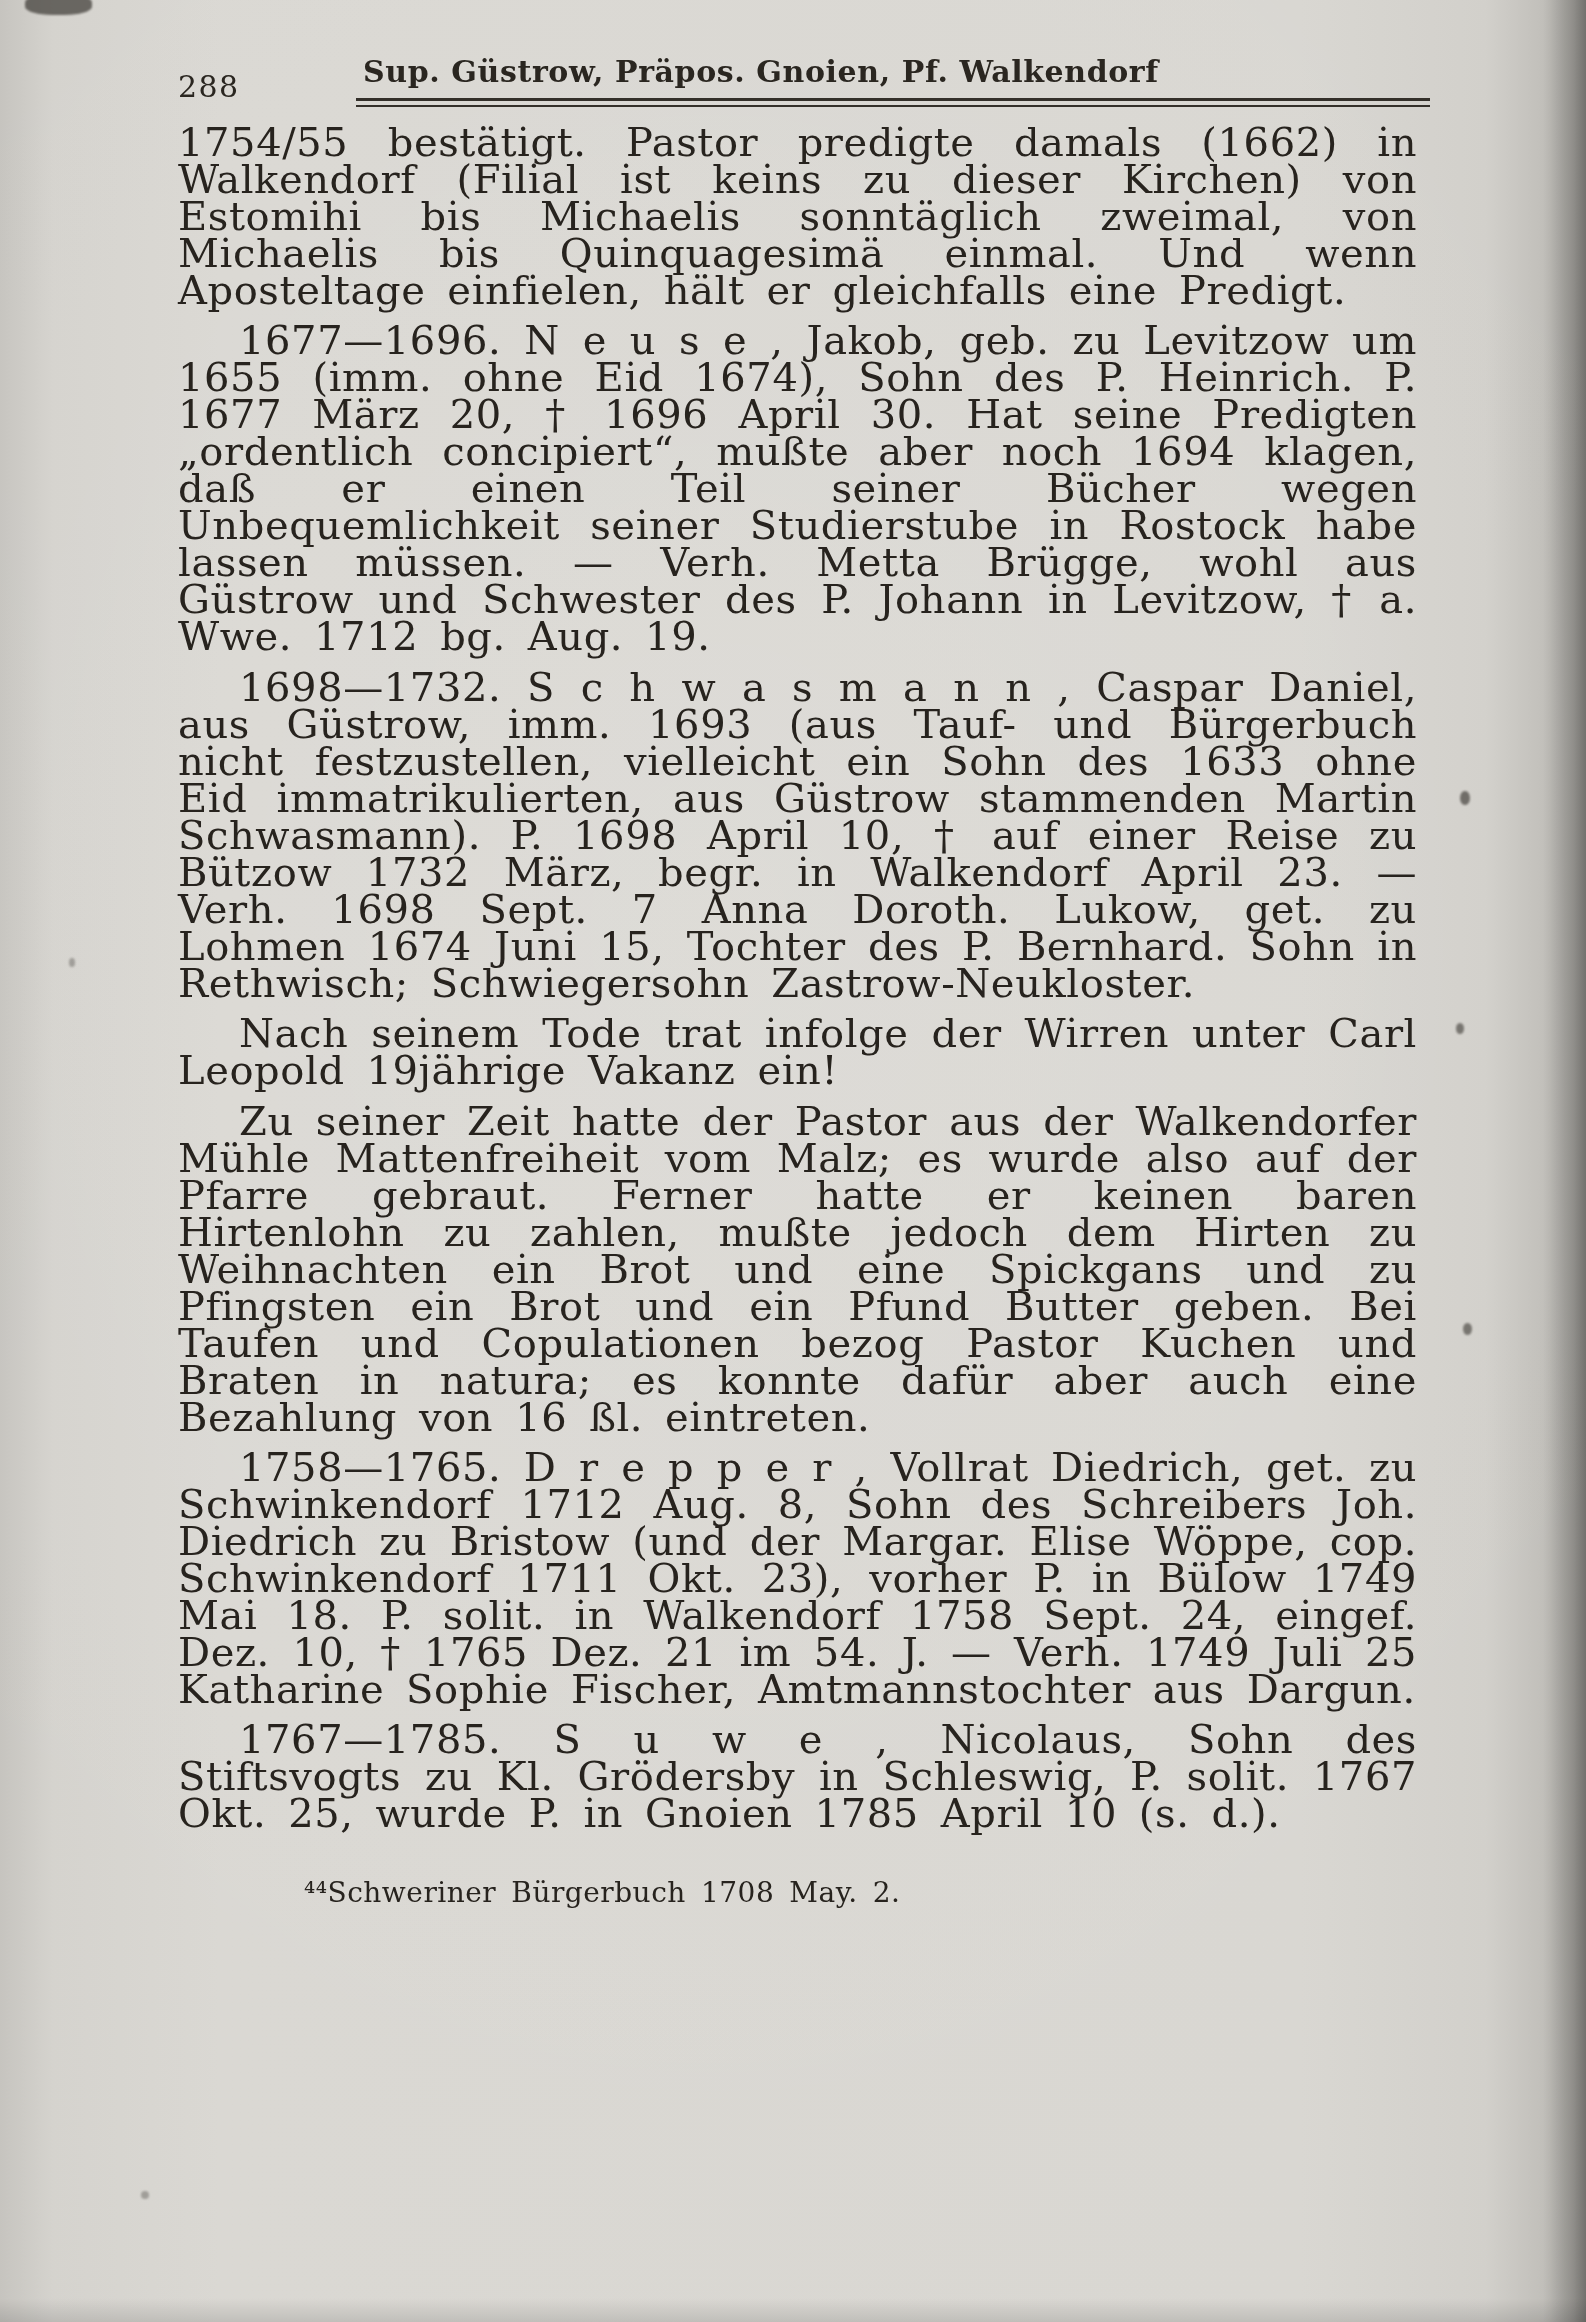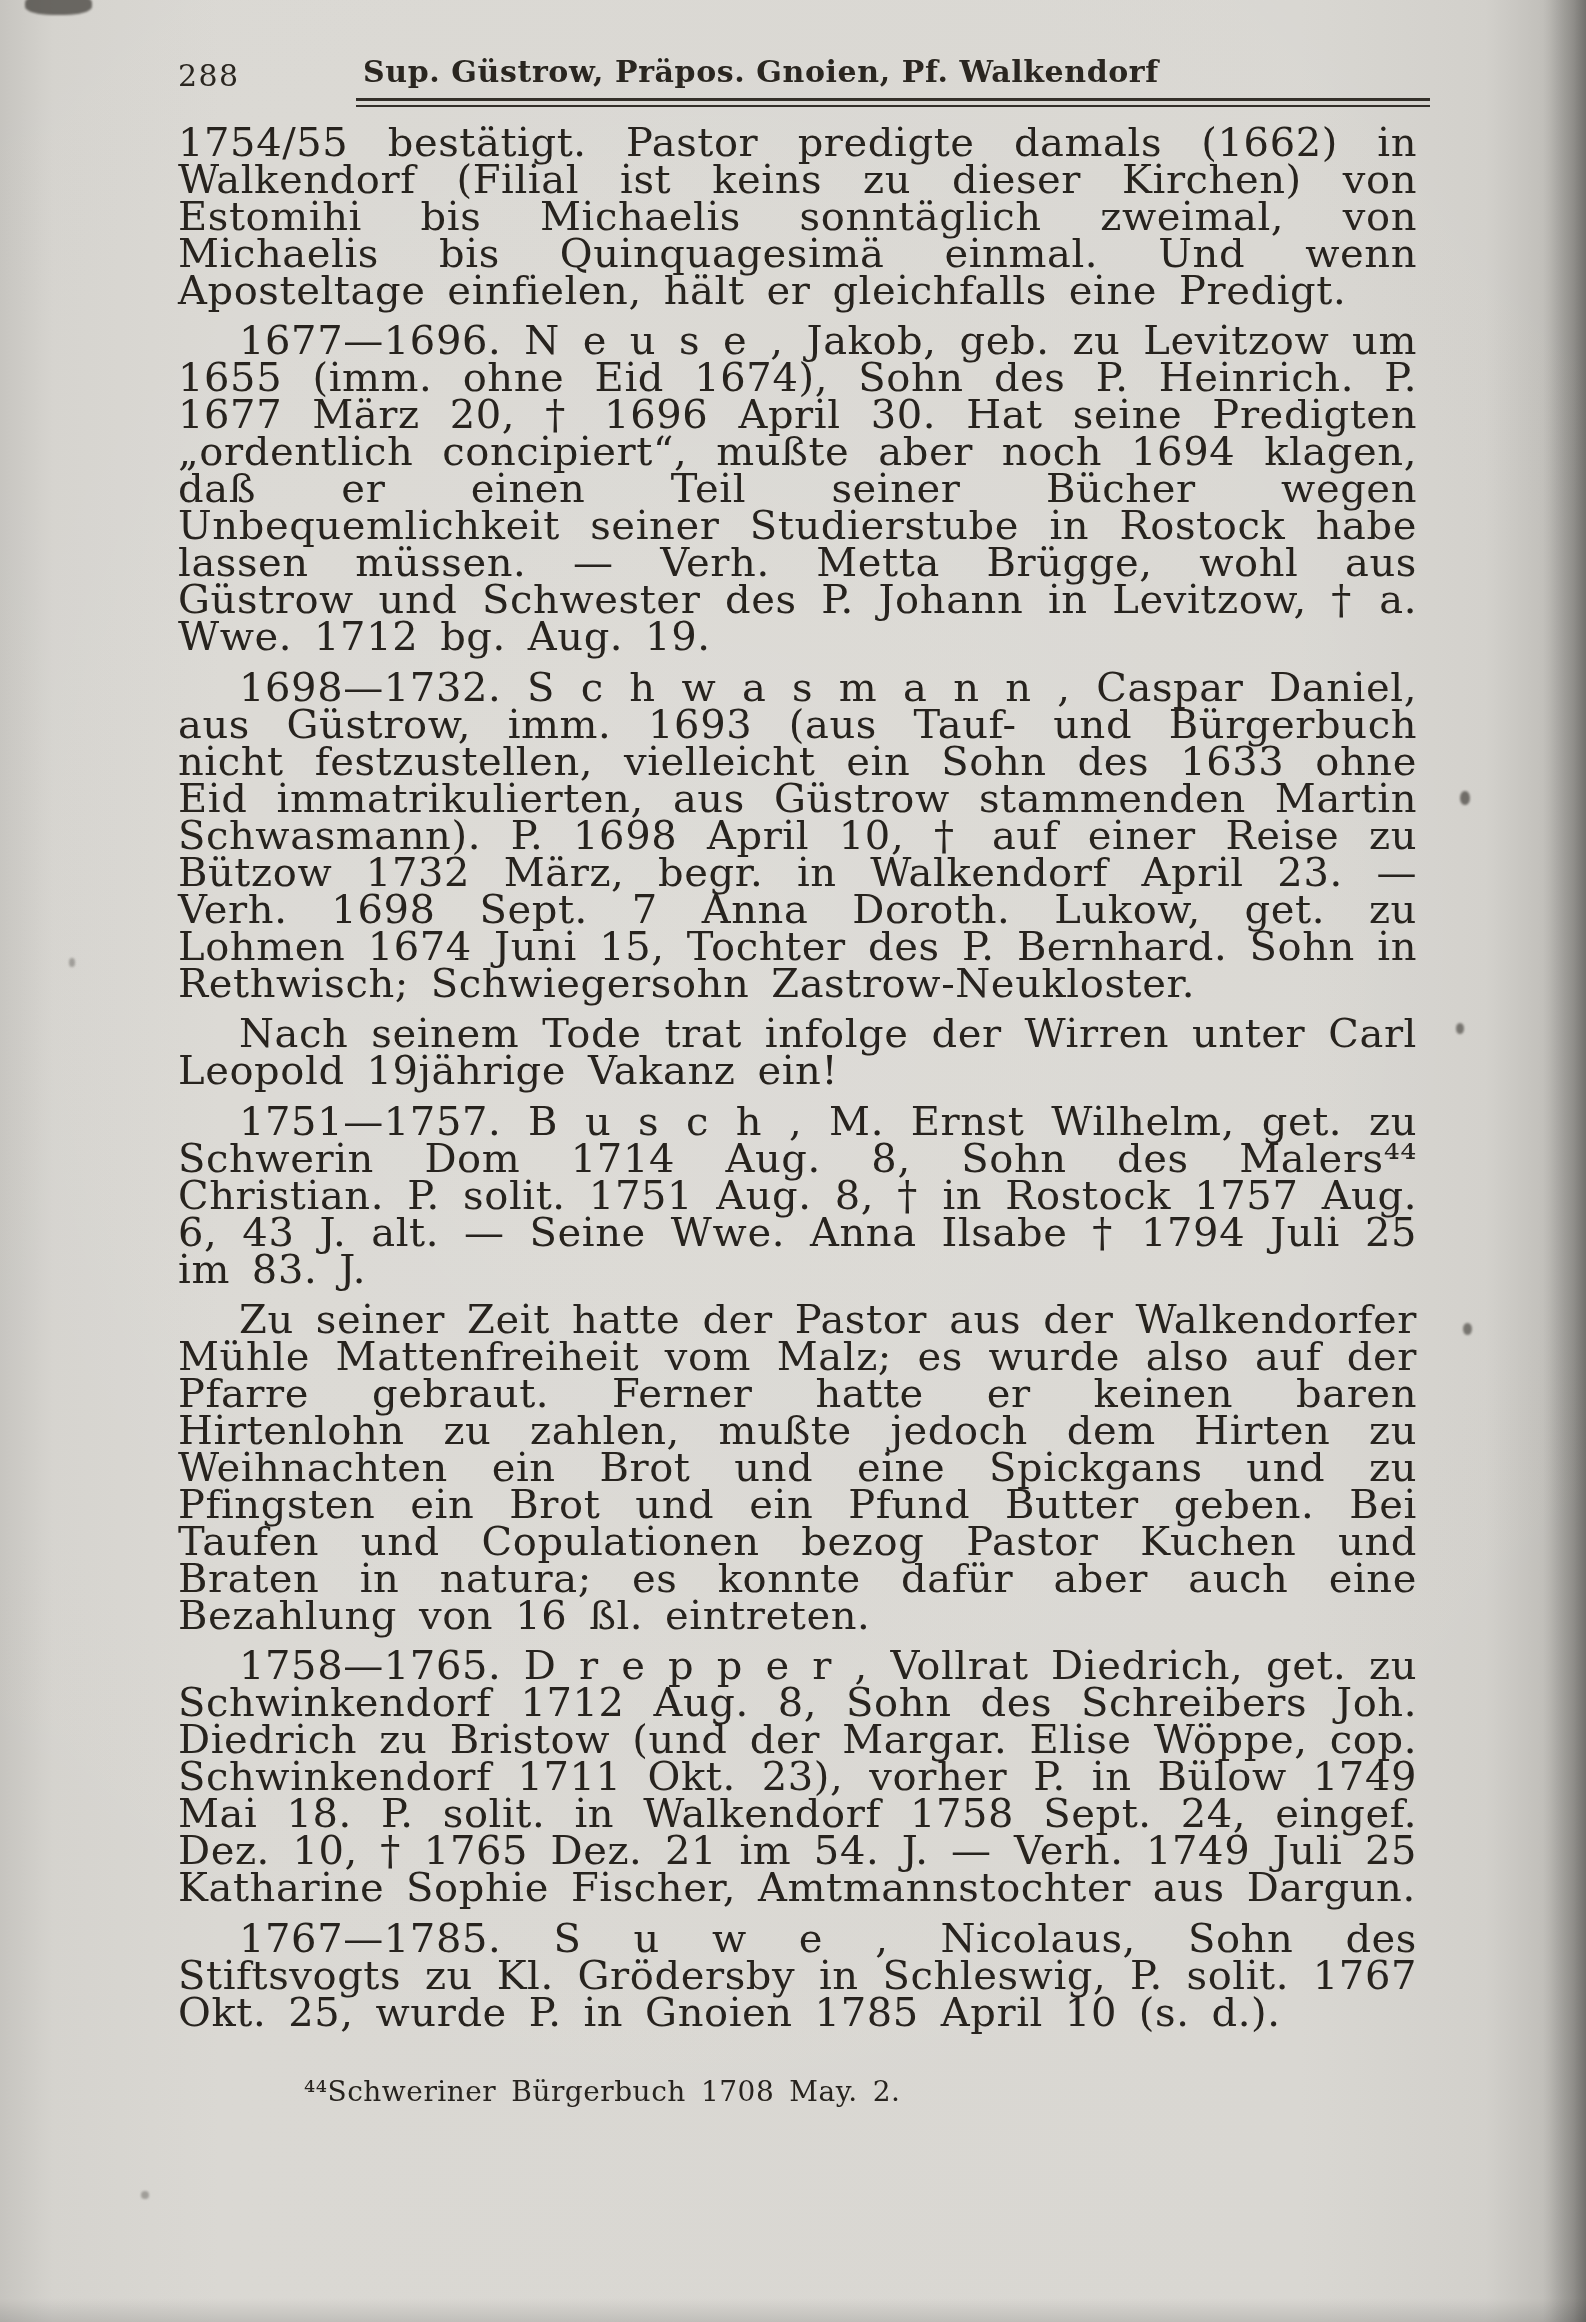--- a/index.html
+++ b/index.html
@@ -16,21 +16,21 @@
     background:
       radial-gradient(ellipse 1434px 1816px at 45% 40%, rgba(255,255,255,0.10), rgba(0,0,0,0) 72%),
       linear-gradient(90deg, #c6c4bf 0px, #d5d3ce 53px, #dad8d3 220px, #d9d7d2 1300px, #d2d0cb 1486px, #bfbdb8 1550px, #a5a39e 1587px),
       #d7d5d0;
   }
   
   .page-header {
     position: absolute; left: 178px; top: 54px; width: 1250px; height: 46px;
     font-size: 30px; color: #2a2620;
   }
-  .page-number { position: absolute; left: 0; top: 4px; letter-spacing: 1.4px; }
+  .page-number { position: absolute; left: 0; top: 15px; letter-spacing: 1.4px; }
   .running-title {
     position: absolute; left: 185px; top: 0; width: 784px;
     text-align: right; font-weight: bold; letter-spacing: 0.6px; white-space: nowrap;
   }
   .header-rule { position: absolute; left: 356px; top: 98px; width: 1074px; }
   .header-rule .rule-thick { height: 2.9px; background: #34302a; }
   .header-rule .rule-thin  { height: 1.9px; background: #34302a; margin-top: 3.8px; }
 
   
   .text-block {
@@ -87,21 +87,20 @@
     <div class="rule-thick"></div>
     <div class="rule-thin"></div>
   </div>
 
   <main class="text-block">
     <div id="paragraphs">
         <p class="para">1754/55 bestätigt. Pastor predigte damals (1662) in Walkendorf (Filial ist keins zu dieser Kirchen) von Estomihi bis Michaelis sonntäglich zweimal, von Michaelis bis Quinquagesimä einmal. Und wenn Aposteltage einfielen, hält er gleichfalls eine Predigt.</p>
         <p class="para indent">1677—1696. N e u s e , Jakob, geb. zu Levitzow um 1655 (imm. ohne Eid 1674), Sohn des P. Heinrich. P. 1677 März 20, † 1696 April 30. Hat seine Predigten „ordentlich concipiert“, mußte aber noch 1694 klagen, daß er einen Teil seiner Bücher wegen Unbequemlichkeit seiner Studierstube in Rostock habe lassen müssen. — Verh. Metta Brügge, wohl aus Güstrow und Schwester des P. Johann in Levitzow, † a. Wwe. 1712 bg. Aug. 19.</p>
         <p class="para indent">1698—1732. S c h w a s m a n n , Caspar Daniel, aus Güstrow, imm. 1693 (aus Tauf- und Bürgerbuch nicht festzustellen, vielleicht ein Sohn des 1633 ohne Eid immatrikulierten, aus Güstrow stammenden Martin Schwasmann). P. 1698 April 10, † auf einer Reise zu Bützow 1732 März, begr. in Walkendorf April 23. — Verh. 1698 Sept. 7 Anna Doroth. Lukow, get. zu Lohmen 1674 Juni 15, Tochter des P. Bernhard. Sohn in Rethwisch; Schwiegersohn Zastrow-Neukloster.</p>
         <p class="para indent">Nach seinem Tode trat infolge der Wirren unter Carl Leopold 19jährige Vakanz ein!</p>
-        <p class="para indent">1751—1757. B u s c h , M. Ernst Wilhelm, get. zu Schwerin Dom 1714 Aug. 8, Sohn des Malers⁴⁴ Christian. P. solit. 1751 Aug. 8, † in Rostock 1757 Aug. 6, 43 J. alt. — Seine Wwe. Anna Ilsabe † 1794 Juli 25 im 83. J.</p>
         <p class="para indent">Zu seiner Zeit hatte der Pastor aus der Walkendorfer Mühle Mattenfreiheit vom Malz; es wurde also auf der Pfarre gebraut. Ferner hatte er keinen baren Hirtenlohn zu zahlen, mußte jedoch dem Hirten zu Weihnachten ein Brot und eine Spickgans und zu Pfingsten ein Brot und ein Pfund Butter geben. Bei Taufen und Copulationen bezog Pastor Kuchen und Braten in natura; es konnte dafür aber auch eine Bezahlung von 16 ßl. eintreten.</p>
         <p class="para indent">1758—1765. D r e p p e r , Vollrat Diedrich, get. zu Schwinkendorf 1712 Aug. 8, Sohn des Schreibers Joh. Diedrich zu Bristow (und der Margar. Elise Wöppe, cop. Schwinkendorf 1711 Okt. 23), vorher P. in Bülow 1749 Mai 18. P. solit. in Walkendorf 1758 Sept. 24, eingef. Dez. 10, † 1765 Dez. 21 im 54. J. — Verh. 1749 Juli 25 Katharine Sophie Fischer, Amtmannstochter aus Dargun.</p>
         <p class="para indent">1767—1785. S u w e , Nicolaus, Sohn des Stiftsvogts zu Kl. Grödersby in Schleswig, P. solit. 1767 Okt. 25, wurde P. in Gnoien 1785 April 10 (s. d.).</p>
       </div>
     <div class="footnote"><span class="fn-marker">⁴⁴</span><span class="fn-text">Schweriner Bürgerbuch 1708 May. 2.</span></div>
   </main>
 
   <div class="artifact smudge-top-left"></div>
   <div class="artifact speck-right-1"></div>
   <div class="artifact speck-right-2"></div>

